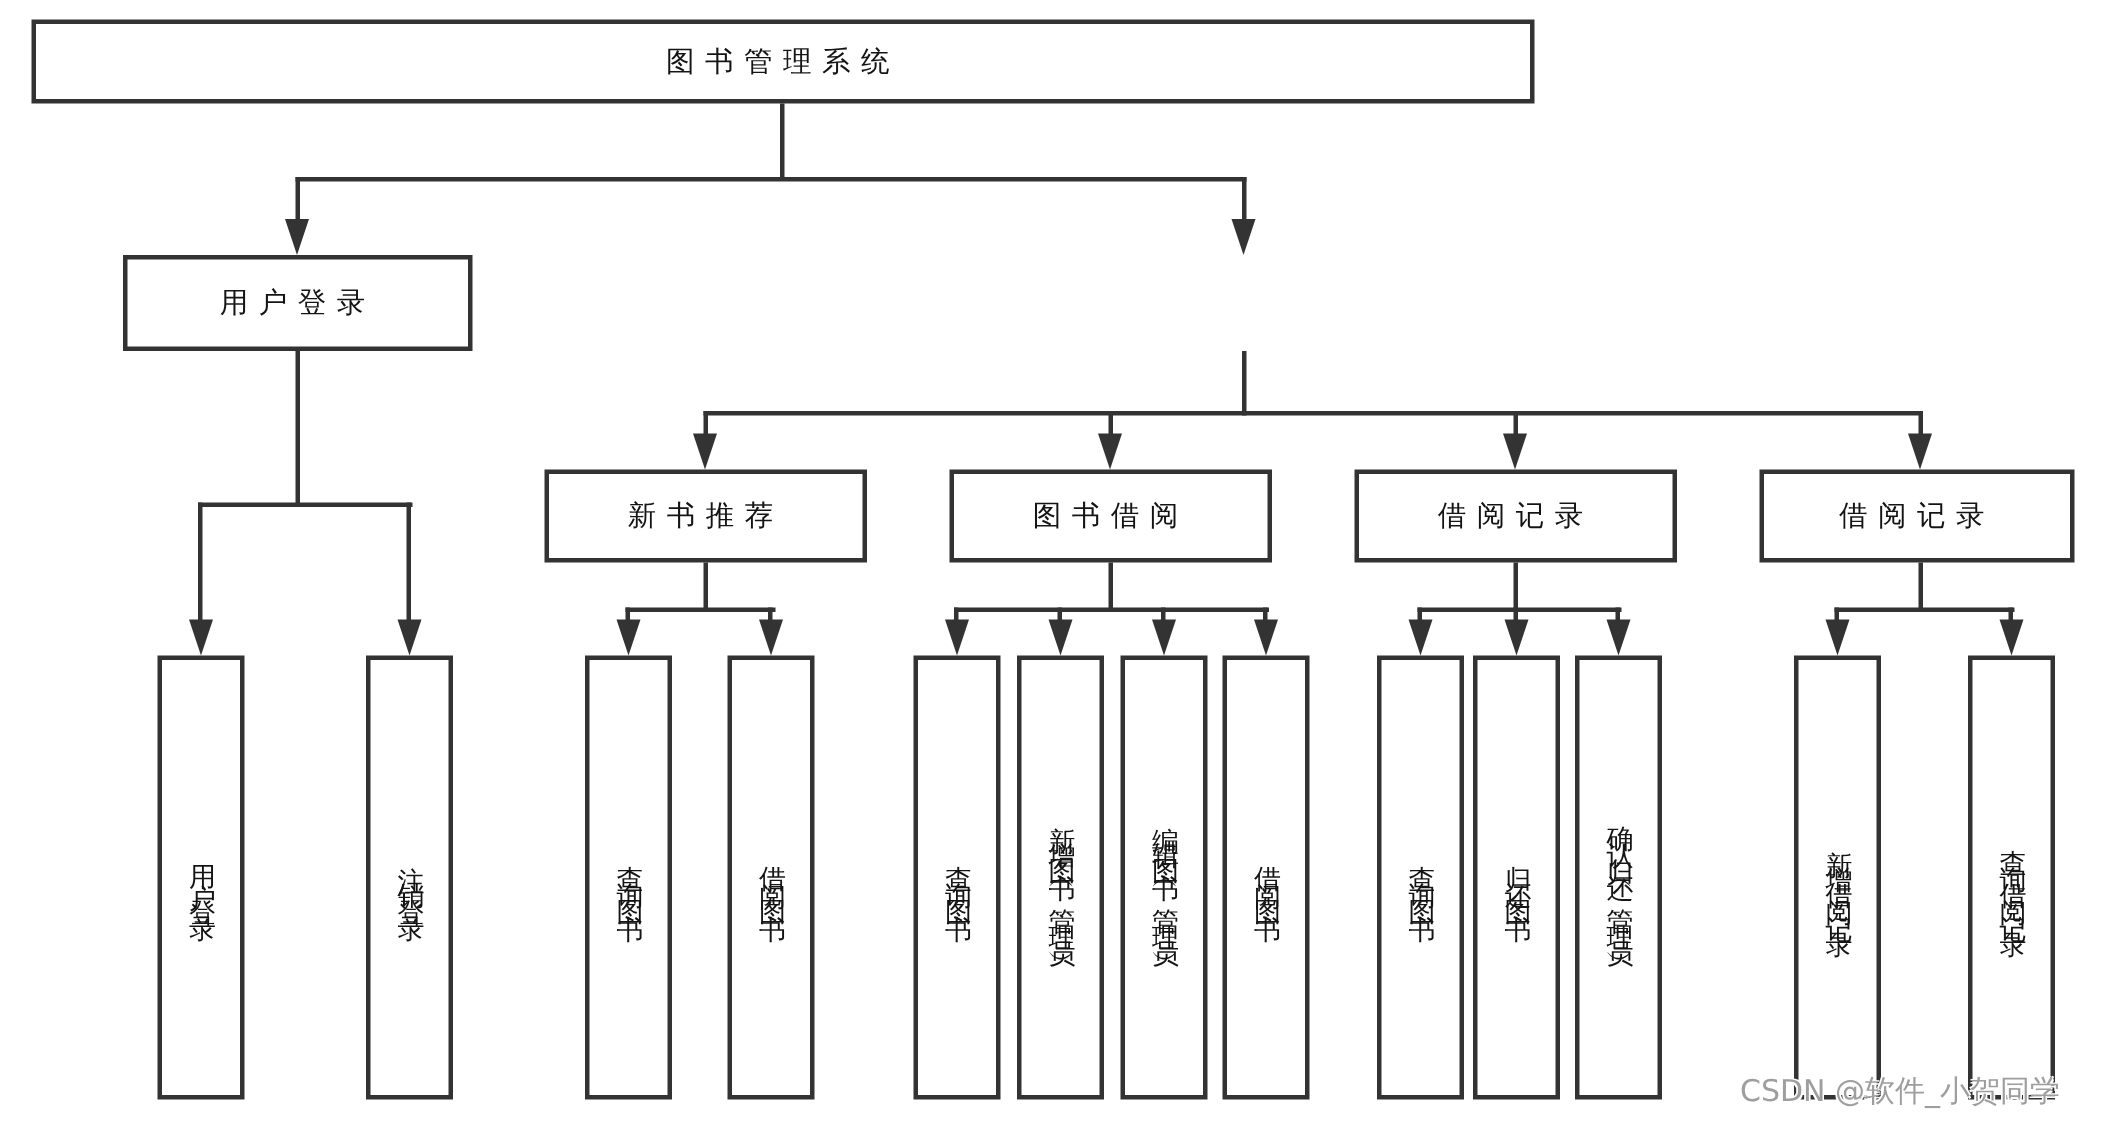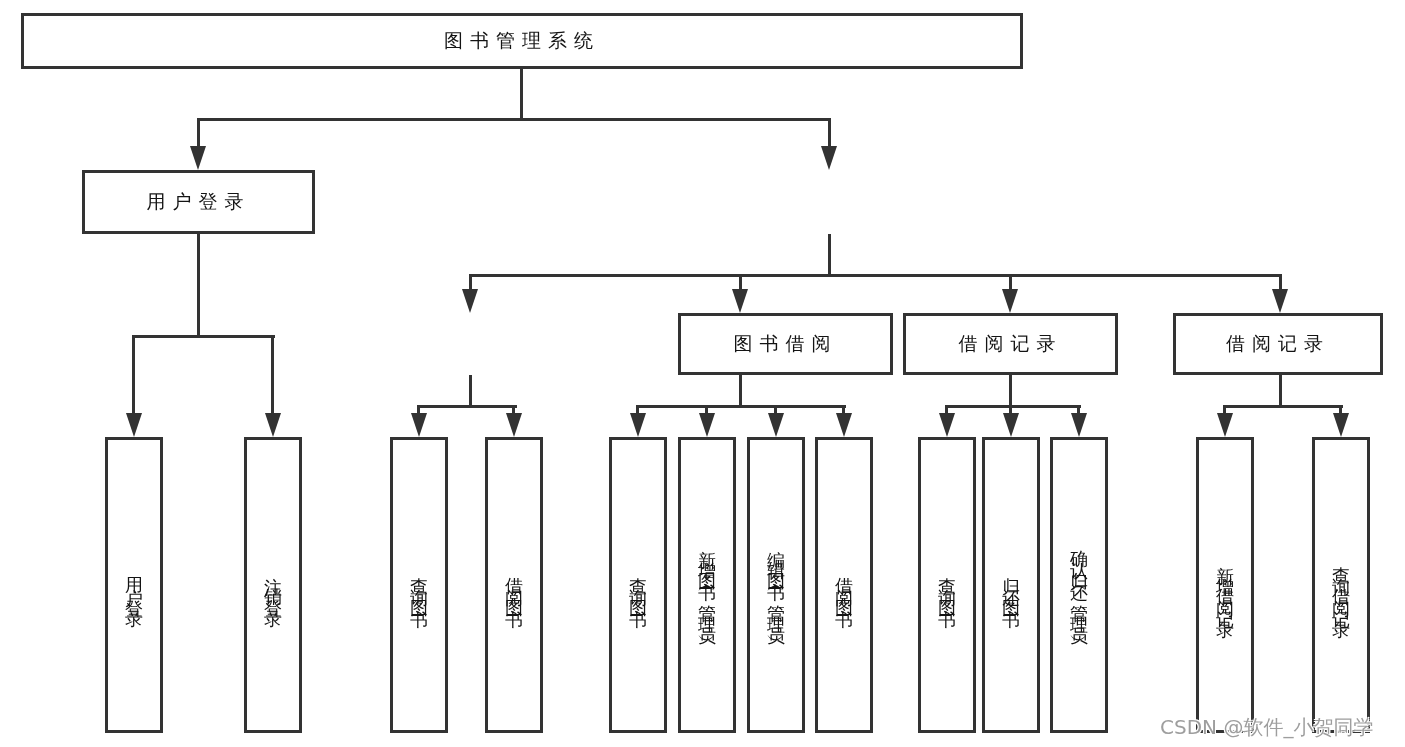--- a/index.html
+++ b/index.html
@@ -40,21 +40,24 @@
 
   <div class="box" style="left:21px;top:13px;width:1002px;height:56px;">
     <span class="h-label">图书管理系统</span>
   </div>
 
   <div class="box" style="left:82px;top:170px;width:233px;height:64px;">
     <span class="h-label">用户登录</span>
   </div>
 
 
-  <div class="box" style="left:633px;top:313px;width:215px;height:62px;margin-left:45px;">
+  <div class="box" style="left:363px;top:313px;width:215px;height:62px;">
+    <span class="h-label">新书推荐</span>
+  </div>
+  <div class="box" style="left:633px;top:313px;width:215px;height:62px;">
     <span class="h-label">图书借阅</span>
   </div>
   <div class="box" style="left:903px;top:313px;width:215px;height:62px;">
     <span class="h-label">借阅记录</span>
   </div>
   <div class="box" style="left:1173px;top:313px;width:210px;height:62px;">
     <span class="h-label">借阅记录</span>
   </div>
 
   <div class="box" style="left:105px;top:437px;width:58px;height:296px;">

